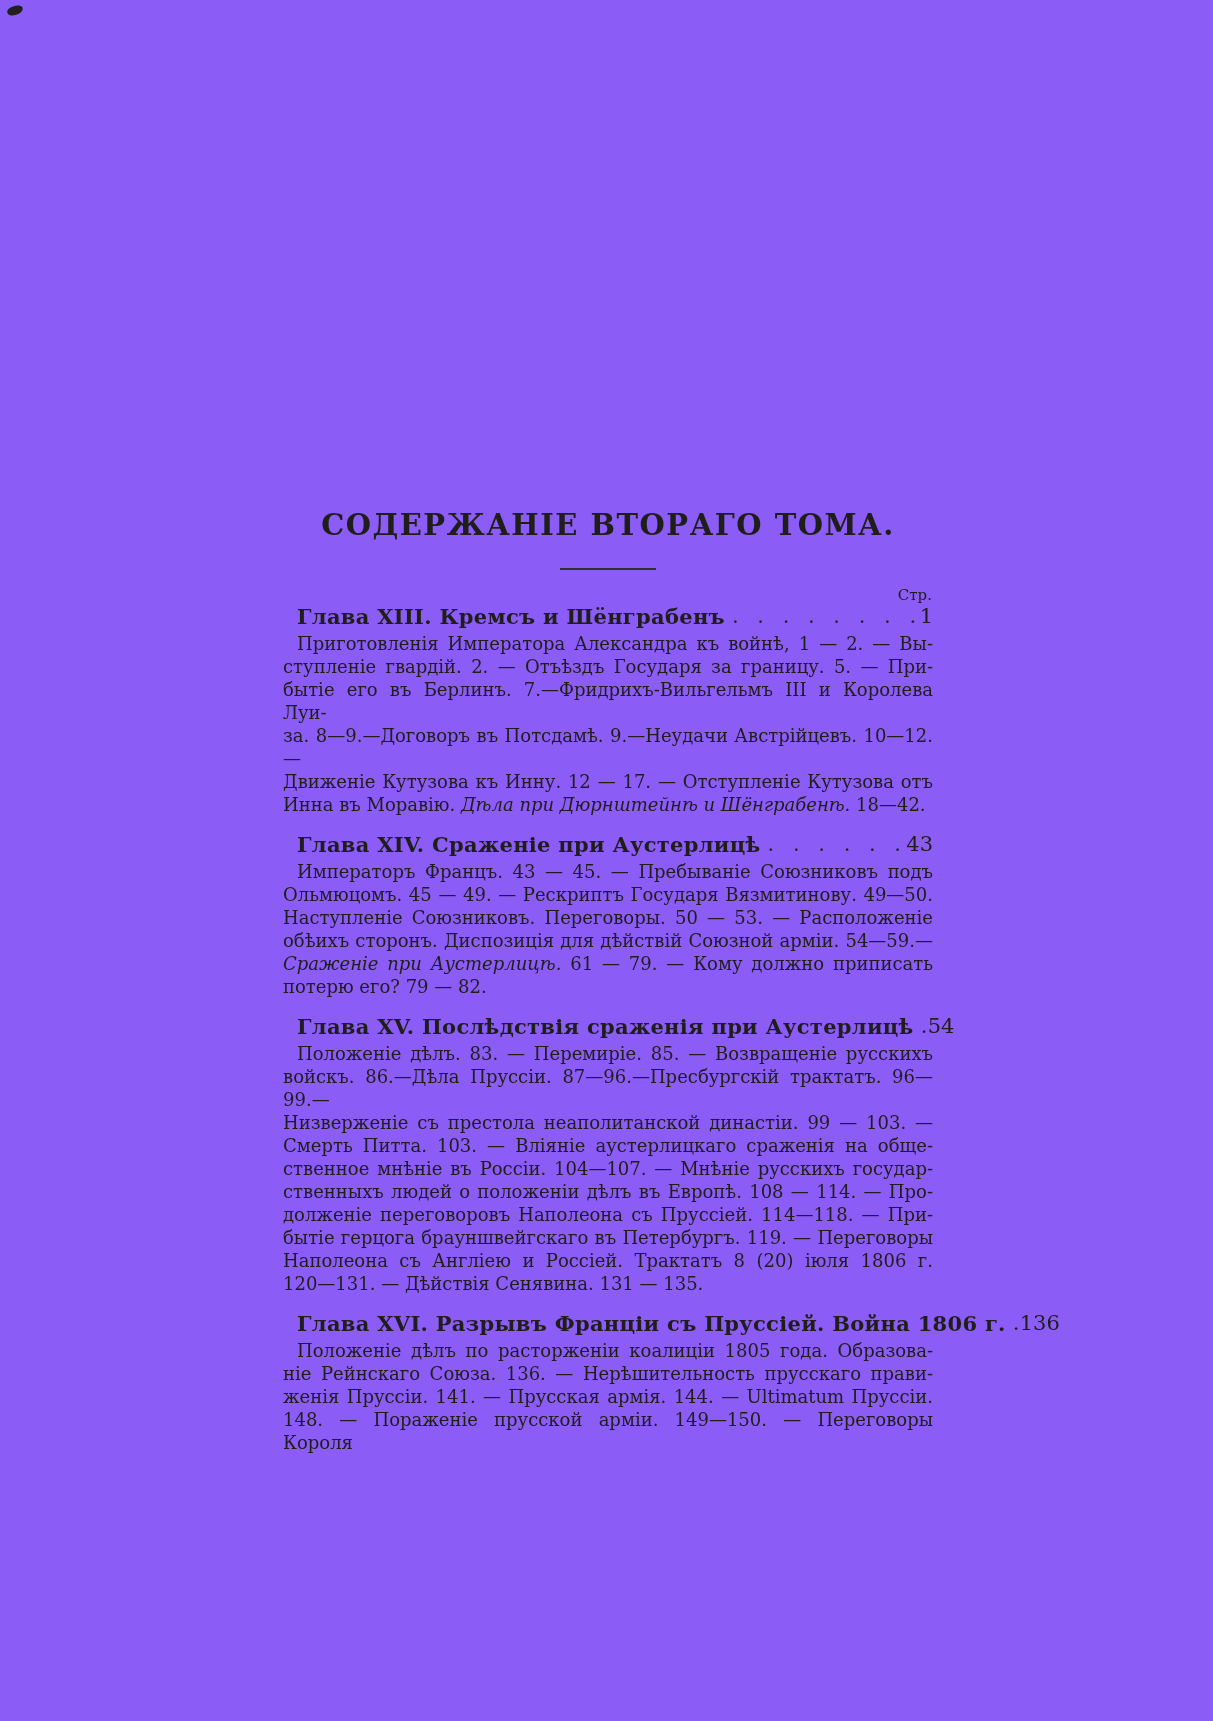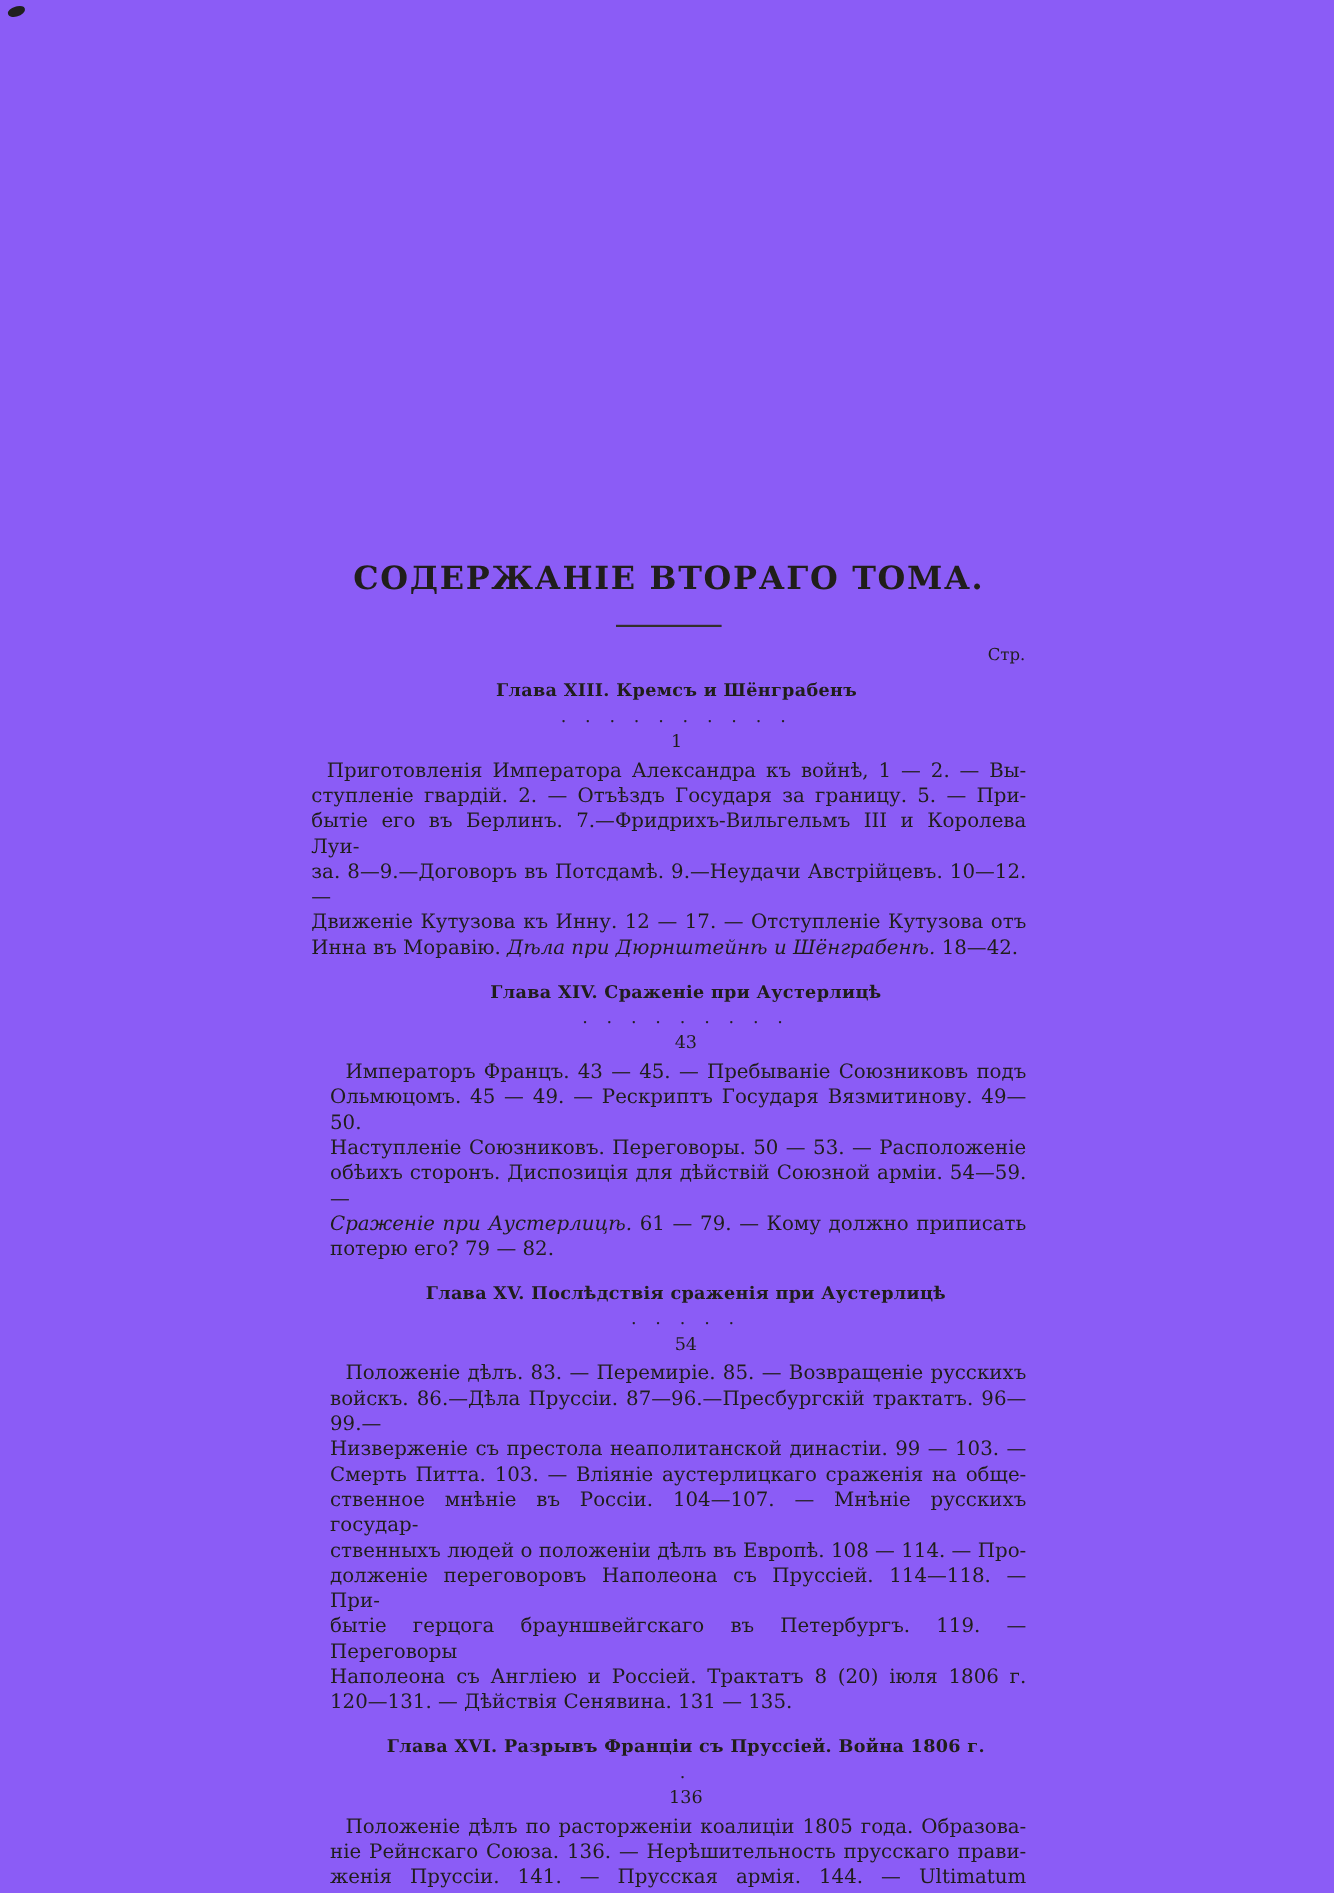--- a/index.html
+++ b/index.html
@@ -45,33 +45,32 @@
   .rule {
     width: 96px;
     height: 2px;
     background: #33302c;
     margin: 0 auto 16px auto;
   }
   .col-label {
     text-align: right;
     font-size: 15px;
     line-height: 19px;
-    margin-bottom: 11px;
+    margin-bottom: 0;
     padding-right: 1px;
   }
-  .chapter + .chapter { margin-top: 17px; margin-left: 17px; }
+  .chapter + .chapter { margin-top: 17px; }
   .chapter-heading {
     display: flex;
-    align-items: center;
+    align-items: flex-start;
     font-weight: 700;
-    font-size: 16px;
+    font-size: 21px;
     line-height: 23px;
     padding-left: 14px;
     margin-bottom: 4px;
-    flex-direction: column;
   }
   .heading-text {
     white-space: nowrap;
     flex: 0 1 auto;
     letter-spacing: 0.3px;
   }
   .leader {
     flex: 1 1 auto;
     min-width: 0;
     overflow: hidden;

